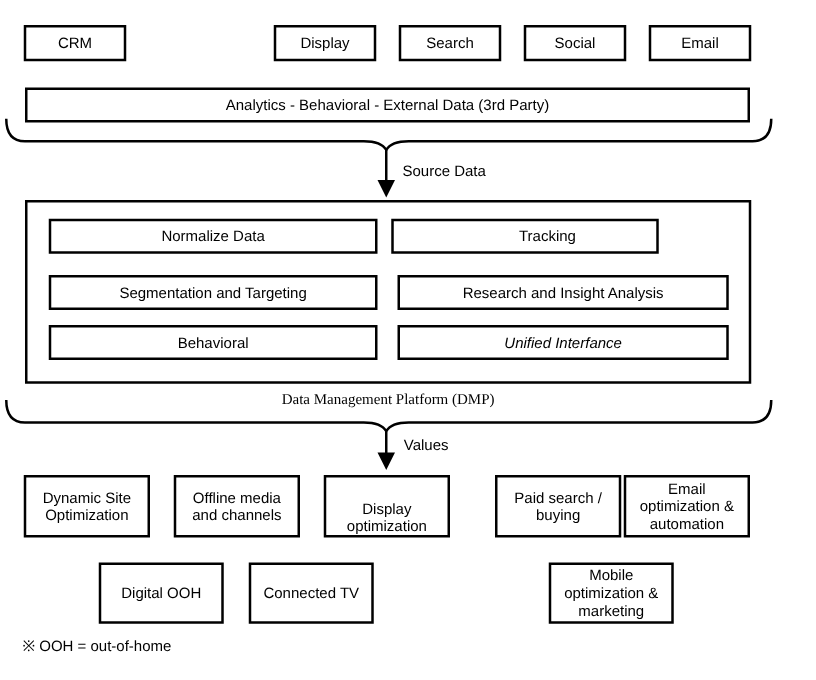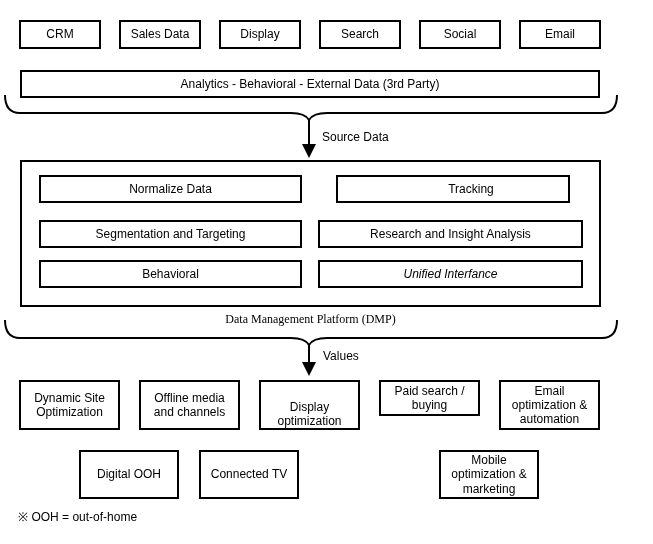--- a/index.html
+++ b/index.html
@@ -41,23 +41,20 @@
   }
 </style>
 </head>
 <body>
 
 <div class="canvas">
 
   <div class="box" style="left:19px;top:20px;width:82px;height:29px;">
     <span>CRM</span>
   </div>
-  <div class="box" style="left:119px;top:20px;width:82px;height:29px;">
-    <span>Sales Data</span>
-  </div>
   <div class="box" style="left:219px;top:20px;width:82px;height:29px;">
     <span>Display</span>
   </div>
   <div class="box" style="left:319px;top:20px;width:82px;height:29px;">
     <span>Search</span>
   </div>
   <div class="box" style="left:419px;top:20px;width:82px;height:29px;">
     <span>Social</span>
   </div>
   <div class="box" style="left:519px;top:20px;width:82px;height:29px;">
@@ -81,21 +78,21 @@
     </g>
   </svg>
 
   <div class="label" style="left:322px;top:130px;">Source Data</div>
   <div class="label" style="left:323px;top:349px;">Values</div>
 
   <div class="box" style="left:20px;top:160px;width:581px;height:147px;padding:0;"></div>
   <div class="box" style="left:39px;top:175px;width:263px;height:28px;">
     <span>Normalize Data</span>
   </div>
-  <div class="box" style="left:336px;top:175px;width:234px;height:28px;padding-left:40px;">
+  <div class="box" style="left:313px;top:175px;width:214px;height:28px;padding-left:40px;">
     <span>Tracking</span>
   </div>
   <div class="box" style="left:39px;top:220px;width:263px;height:28px;">
     <span>Segmentation and Targeting</span>
   </div>
   <div class="box" style="left:318px;top:220px;width:265px;height:28px;">
     <span>Research and Insight Analysis</span>
   </div>
   <div class="box" style="left:39px;top:260px;width:263px;height:28px;">
     <span>Behavioral</span>
@@ -108,21 +105,21 @@
 
   <div class="box" style="left:19px;top:380px;width:101px;height:50px;">
     <span>Dynamic Site Optimization</span>
   </div>
   <div class="box" style="left:139px;top:380px;width:101px;height:50px;">
     <span>Offline media and channels</span>
   </div>
   <div class="box" style="left:259px;top:380px;width:101px;height:50px;align-items:flex-end;">
     <span>Display optimization</span>
   </div>
-  <div class="box" style="left:379px;top:380px;width:101px;height:36px;">
+  <div class="box" style="left:396px;top:380px;width:101px;height:50px;">
     <span>Paid search / buying</span>
   </div>
   <div class="box" style="left:499px;top:380px;width:101px;height:50px;">
     <span>Email optimization &amp; automation</span>
   </div>
 
   <div class="box" style="left:79px;top:450px;width:100px;height:49px;">
     <span>Digital OOH</span>
   </div>
   <div class="box" style="left:199px;top:450px;width:100px;height:49px;">

